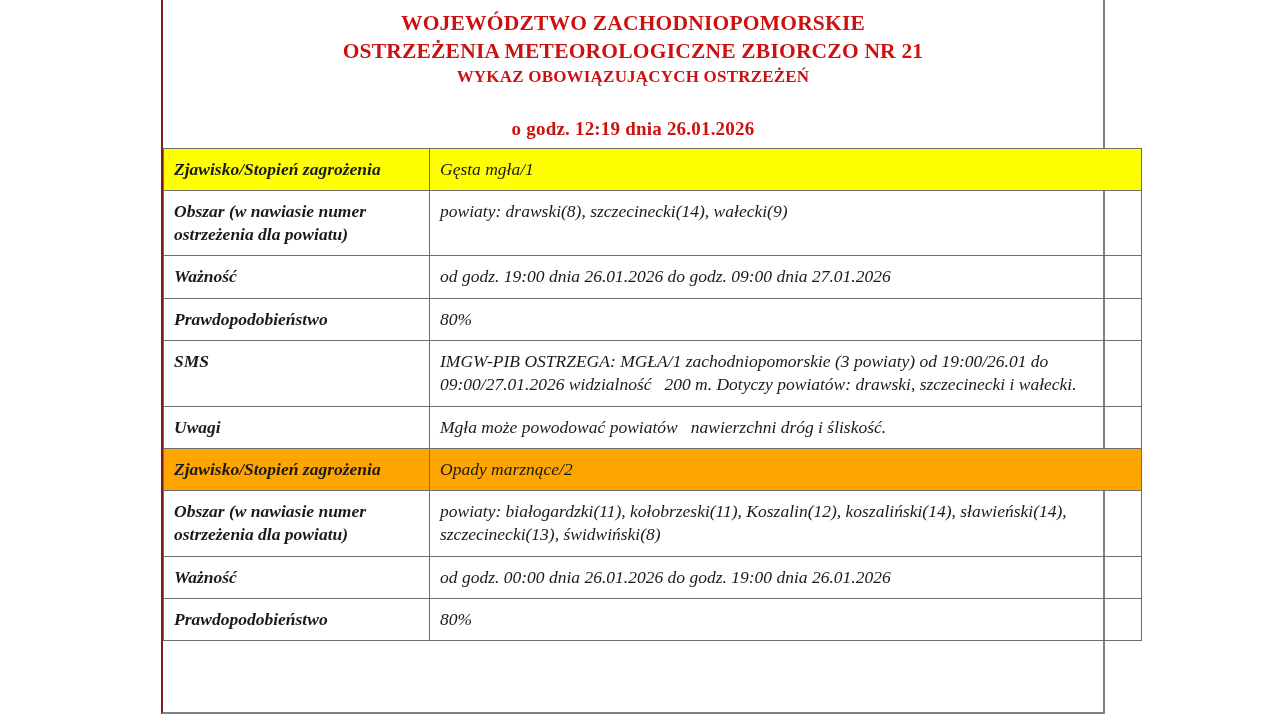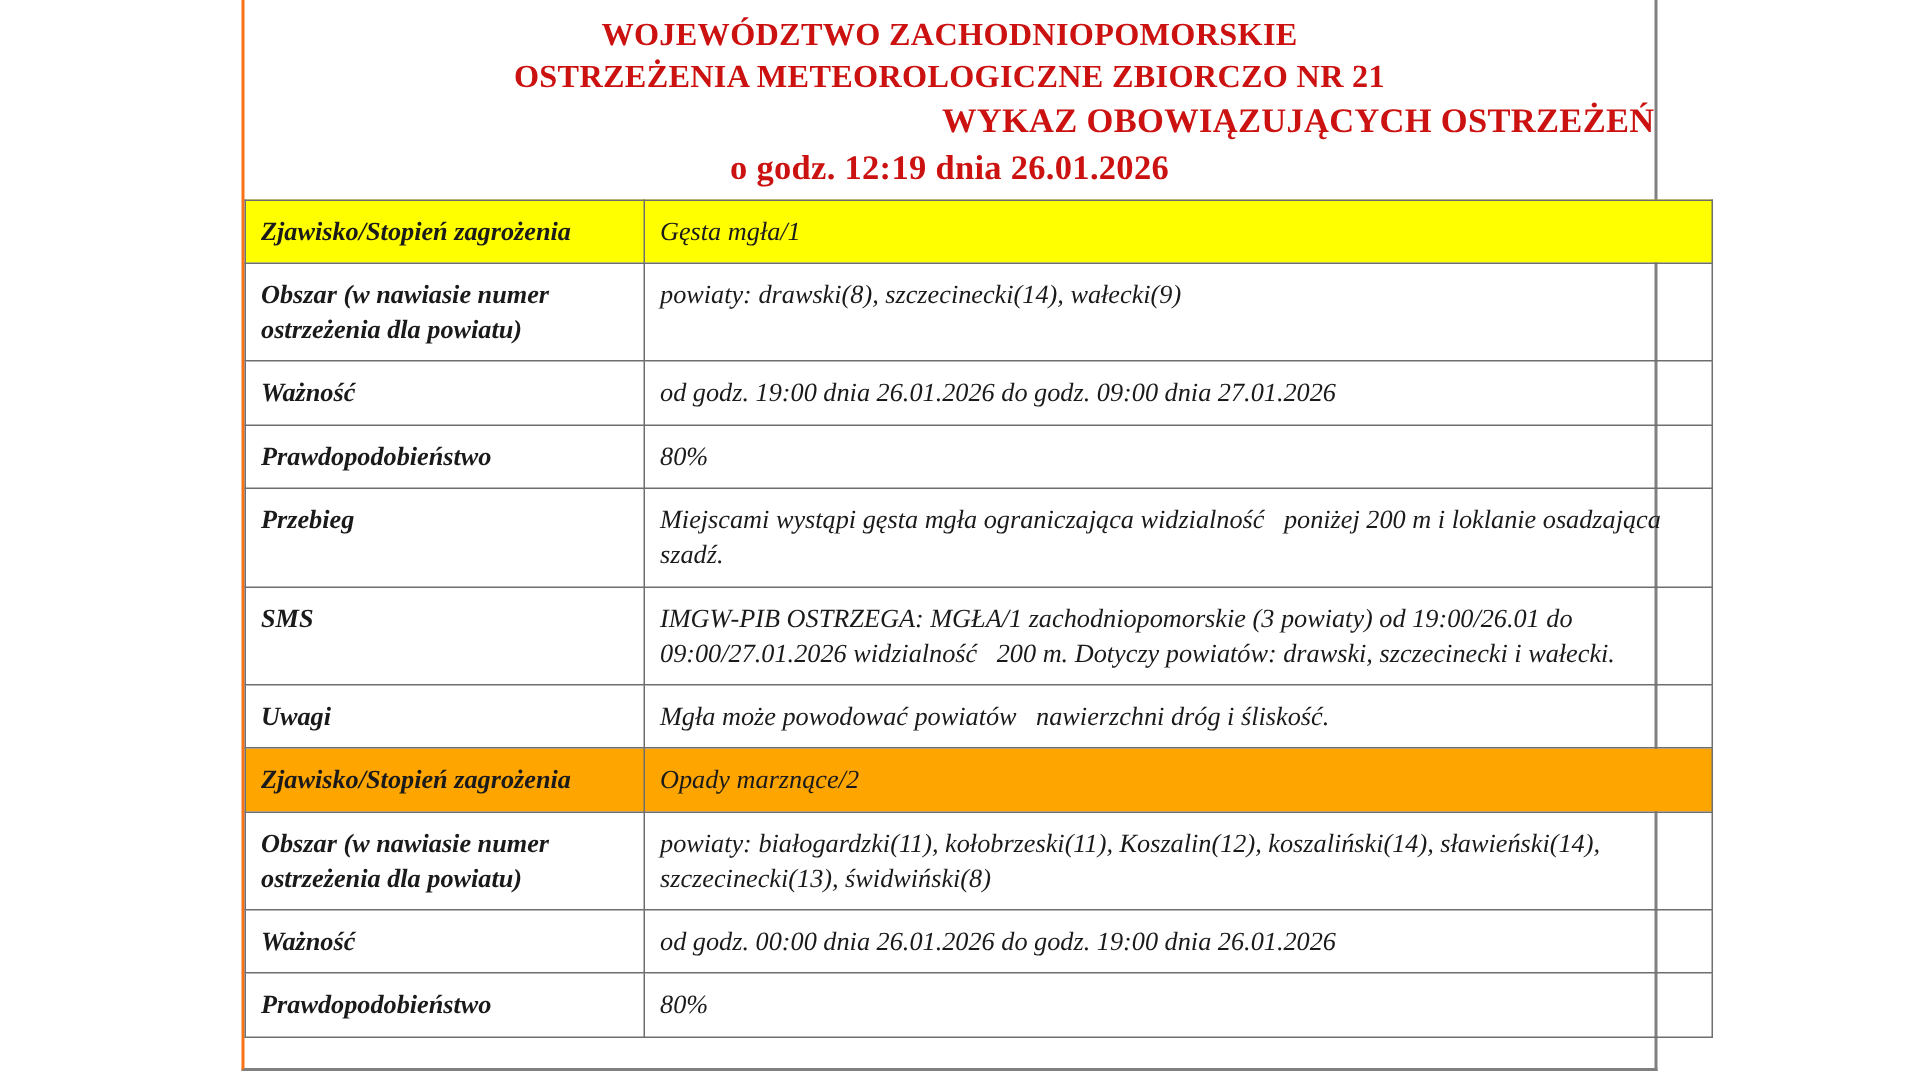--- a/index.html
+++ b/index.html
@@ -22,42 +22,42 @@
     background: #ffffff;
   }
 
   
   #doc {
     position: absolute;
     left: 161px;
     top: 0;
     width: 944px;
     height: 714px;
-    border-left: 2px solid #f97316;
+    border-left: 2px solid #7f1d1d;
     border-right: 2px solid #808080;
     border-bottom: 2px solid #808080;
     box-sizing: border-box;
     background: #ffffff;
   }
 
   
   .title-block {
     padding: 10px 0 6px 0;
     text-align: center;
   }
   .title-line {
     color: #cc1111;
     font-weight: bold;
     line-height: 1.30;
     letter-spacing: 0.2px;
   }
   .title-line.l1 { font-size: 21.5px; }
   .title-line.l2 { font-size: 21.5px; }
-  .title-line.l3 { font-size: 23px; text-align: right; }
-  .title-line.l4 { font-size: 23px; padding-top: 1px; }
+  .title-line.l3 { font-size: 17px; }
+  .title-line.l4 { font-size: 19px; padding-top: 1px; margin-top: 28px; }
 
   
   table.warn {
     border-collapse: collapse;
     width: 940px;
     table-layout: fixed;
     margin: 0;
   }
   table.warn td {
     border: 1.5px solid #6e6e6e;
@@ -113,24 +113,20 @@
         <tr>
           <td class="label">Ważność</td>
           <td class="value">od godz. 19:00 dnia 26.01.2026 do godz. 09:00 dnia 27.01.2026</td>
         </tr>
 
         <tr>
           <td class="label">Prawdopodobieństwo</td>
           <td class="value">80%</td>
         </tr>
 
-        <tr>
-          <td class="label">Przebieg</td>
-          <td class="value"><span>Miejscami wystąpi gęsta mgła ograniczająca widzialność</span><span class="glyph-gap"></span><span>poniżej 200 m i loklanie osadzająca szadź.</span></td>
-        </tr>
 
         <tr>
           <td class="label">SMS</td>
           <td class="value"><span>IMGW-PIB OSTRZEGA: MGŁA/1 zachodniopomorskie (3 powiaty) od 19:00/26.01 do 09:00/27.01.2026 widzialność</span><span class="glyph-gap"></span><span>200 m. Dotyczy powiatów: drawski, szczecinecki i wałecki.</span></td>
         </tr>
 
 
         <tr>
           <td class="label">Uwagi</td>
           <td class="value"><span>Mgła może powodować  powiatów</span><span class="glyph-gap"></span><span>nawierzchni dróg i śliskość.</span></td>

